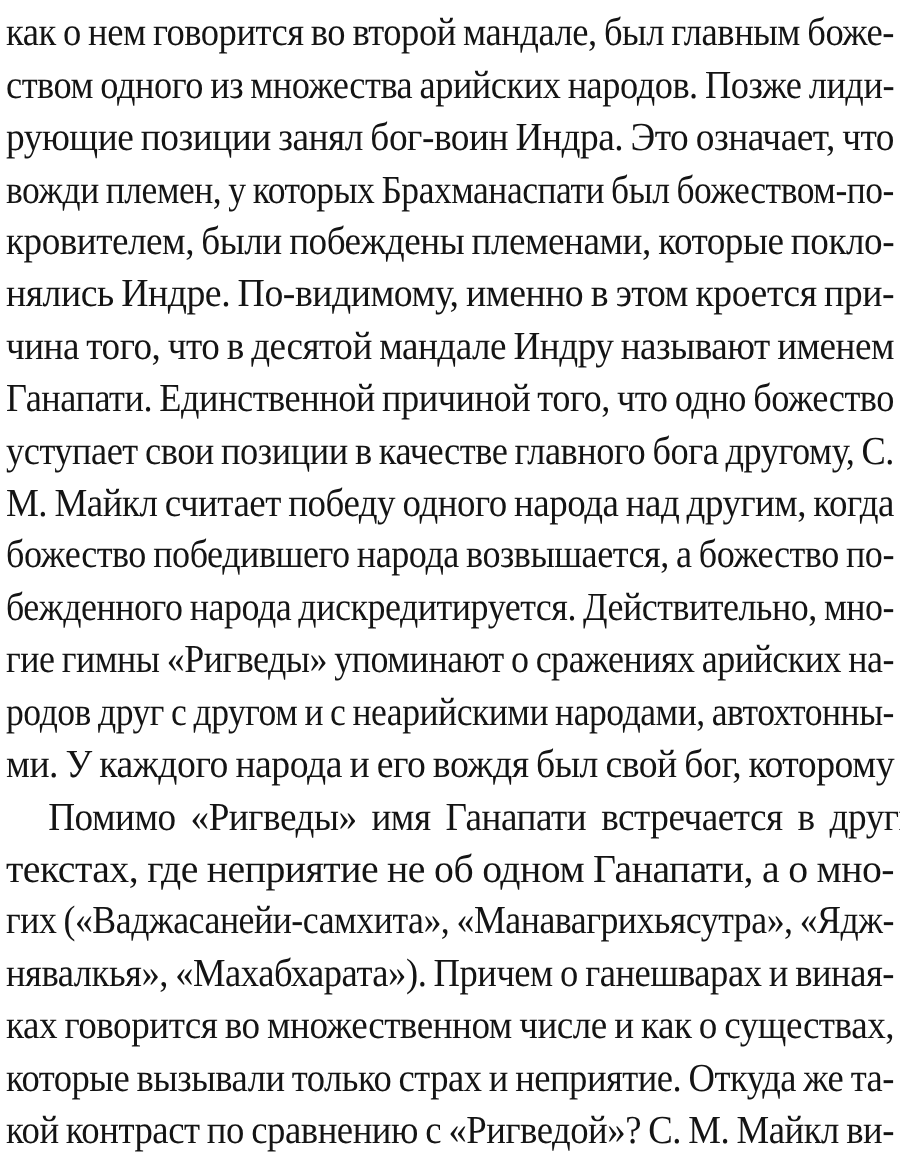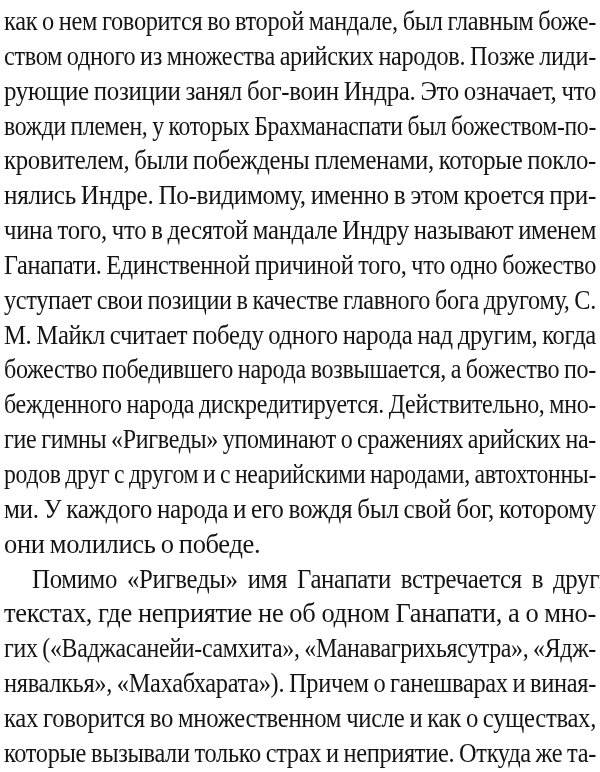--- a/index.html
+++ b/index.html
@@ -43,21 +43,20 @@
       <span class="line" style="transform-origin: left center; transform: scaleX(0.9507); width: 622.688px;">нялись Индре. По-видимому, именно в этом кроется при-</span>
       <span class="line" style="transform-origin: left center; transform: scaleX(0.9345); width: 633.516px;">чина того, что в десятой мандале Индру называют именем</span>
       <span class="line" style="transform-origin: left center; transform: scaleX(0.9145); width: 647.344px;">Ганапати. Единственной причиной того, что одно божество</span>
       <span class="line" style="transform-origin: left center; transform: scaleX(0.9154); width: 646.688px;">уступает свои позиции в качестве главного бога другому, С.</span>
       <span class="line" style="transform-origin: left center; transform: scaleX(0.9295); width: 636.875px;">М. Майкл считает победу одного народа над другим, когда</span>
       <span class="line" style="transform-origin: left center; transform: scaleX(0.9097); width: 650.766px;">божество победившего народа возвышается, а божество по-</span>
       <span class="line" style="transform-origin: left center; transform: scaleX(0.9049); width: 654.25px;">бежденного народа дискредитируется. Действительно, мно-</span>
       <span class="line" style="transform-origin: left center; transform: scaleX(0.9048); width: 654.312px;">гие гимны «Ригведы» упоминают о сражениях арийских на-</span>
       <span class="line" style="transform-origin: left center; transform: scaleX(0.8956); width: 661.016px;">родов друг с другом и с неарийскими народами, автохтонны-</span>
       <span class="line" style="transform-origin: left center; transform: scaleX(0.9495); width: 623.516px;">ми. У каждого народа и его вождя был свой бог, которому</span>
-      <span class="line last">они молились о победе.</span>
     </div>
 
     <div>
       <span class="line indent" style="transform-origin: left center; transform: scaleX(0.9364); width: 632.193px;">Помимо «Ригведы» имя Ганапати встречается в других</span>
       <span class="line">текстах, где неприятие не об одном Ганапати, а о мно-</span>
       <span class="line" style="transform-origin: left center; transform: scaleX(0.9008); width: 657.188px;">гих («Ваджасанейи-самхита», «Манавагрихьясутра», «Ядж-</span>
       <span class="line" style="transform-origin: left center; transform: scaleX(0.9206); width: 643.031px;">нявалкья», «Махабхарата»). Причем о ганешварах и виная-</span>
       <span class="line" style="transform-origin: left center; transform: scaleX(0.934); width: 633.844px;">ках говорится во множественном числе и как о существах,</span>
       <span class="line" style="transform-origin: left center; transform: scaleX(0.9196); width: 643.766px;">которые вызывали только страх и неприятие. Откуда же та-</span>
       <span class="line" style="transform-origin: left center; transform: scaleX(0.9243); width: 640.5px;">кой контраст по сравнению с «Ригведой»? С. М. Майкл ви-</span>

